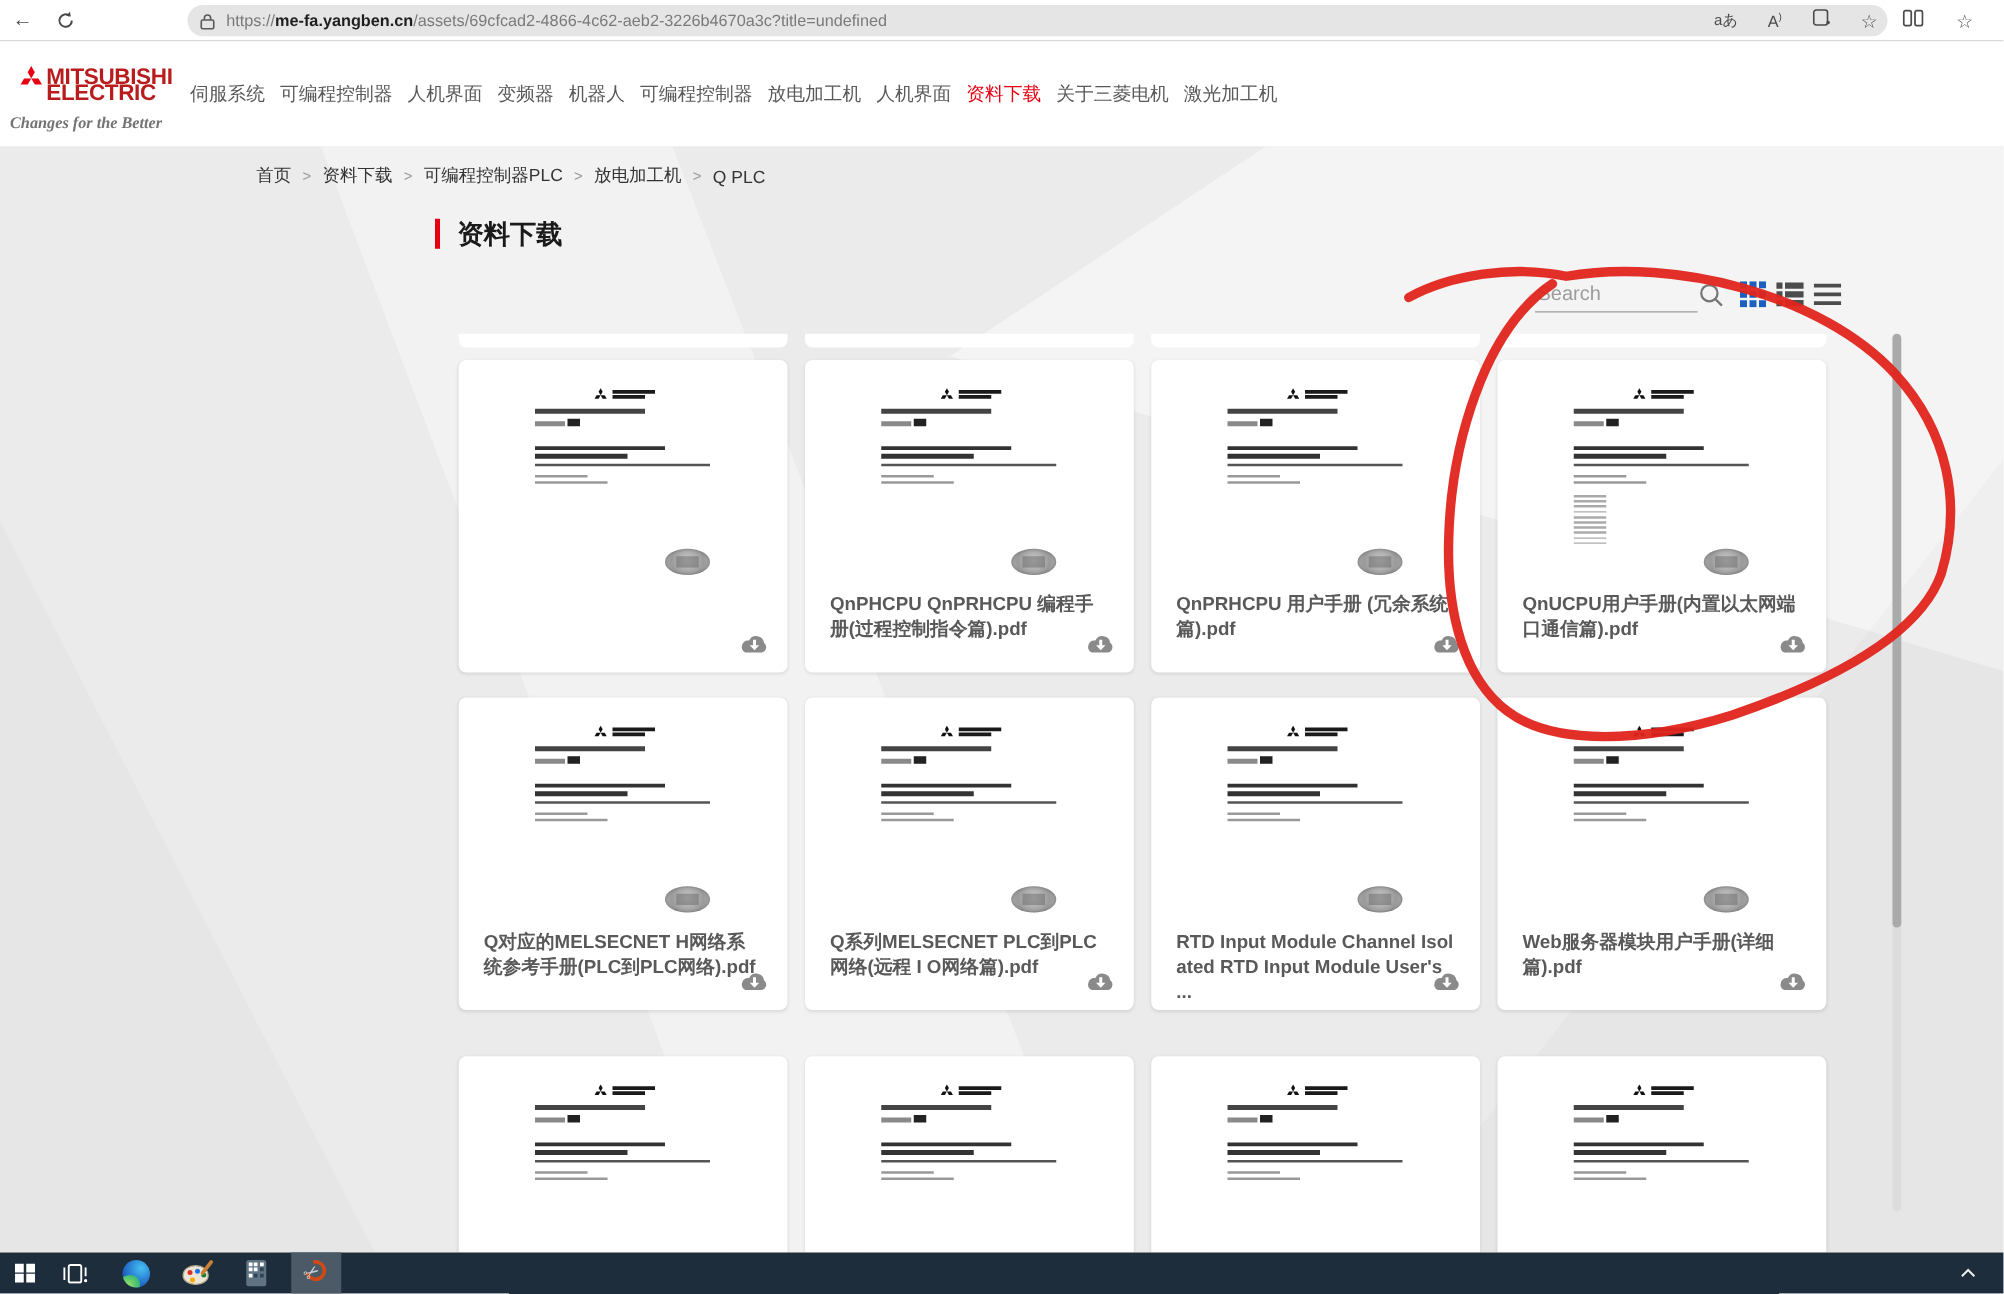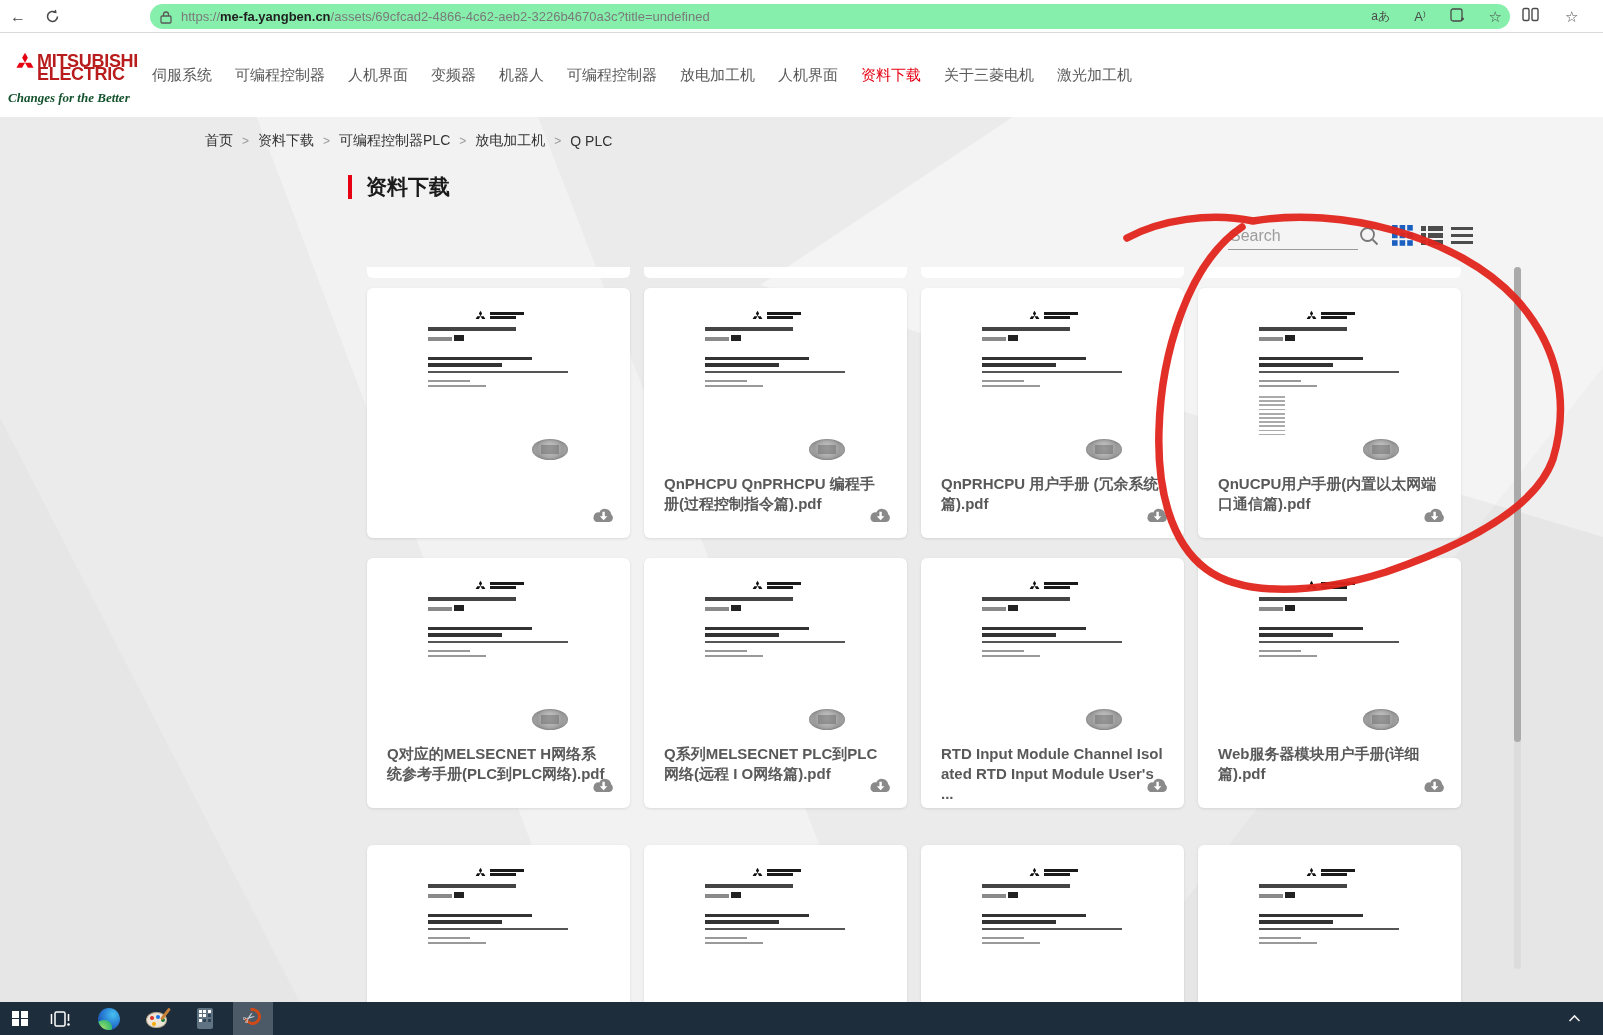--- a/index.html
+++ b/index.html
@@ -4,35 +4,35 @@
 <style>
   html,body{margin:0;padding:0;background:#fff;}
   *{box-sizing:border-box;}
   .stage{position:relative;width:1603px;height:1035px;overflow:hidden;
          font-family:"Liberation Sans","DejaVu Sans",sans-serif;background:#fff;}
   .abs{position:absolute;}
 
   
   .chrome{left:0;top:0;width:1603px;height:33px;background:#fff;border-bottom:1px solid #dadada;}
   .nav-ico{color:#4a4a4a;font-size:16px;line-height:33px;}
-  .omnibox{left:150px;top:4px;width:1360px;height:25px;border-radius:13px;background:#86efac;
+  .omnibox{left:150px;top:4px;width:1360px;height:25px;border-radius:13px;background:#e5e5e5;
            display:flex;align-items:center;padding:0 10px;}
   .url{font-size:13px;color:#7a7a7a;white-space:nowrap;overflow:hidden;}
   .url b{color:#1f1f1f;font-weight:bold;}
   .obx-right{position:absolute;right:8px;top:0;height:25px;display:flex;align-items:center;gap:24px;color:#4a4a4a;}
   .chrome-after{display:flex;align-items:center;gap:26px;position:absolute;left:1522px;top:0;height:33px;color:#4a4a4a;}
   .star{font-size:15px;color:#4a4a4a;}
 
   
   .siteheader{left:0;top:34px;width:1603px;height:83px;background:#fff;}
   .logo-mark{left:14px;top:17px;}
   .logo-text{left:37px;top:21px;font-size:18px;font-weight:bold;color:#b91c1c;line-height:13px;letter-spacing:-0.3px;}
   .tagline{left:8px;top:56px;font-family:"Liberation Serif","DejaVu Serif",serif;
-           font-style:italic;font-weight:bold;font-size:13px;color:#14532d;}
-  .mainnav{left:152px;top:0;height:83px;display:flex;align-items:center;gap:23px;}
+           font-style:italic;font-weight:bold;font-size:13px;color:#737373;}
+  .mainnav{left:152px;top:0;height:83px;display:flex;align-items:center;gap:12px;}
   .mainnav span{font-size:15px;color:#595959;cursor:pointer;white-space:nowrap;}
   .mainnav span.active{color:#e60012;}
 
   
   .content{left:0;top:117px;width:1603px;height:885px;background:#ebebeb;overflow:hidden;}
   .poly{position:absolute;pointer-events:none;}
   .p1{left:120px;top:0;width:760px;height:885px;background:rgba(255,255,255,.38);
       clip-path:polygon(18% 0,55% 0,100% 100%,62% 100%);}
   .p2{left:760px;top:0;width:843px;height:600px;background:rgba(255,255,255,.45);
       clip-path:polygon(30% 0,100% 0,100% 70%,0 28%);}

